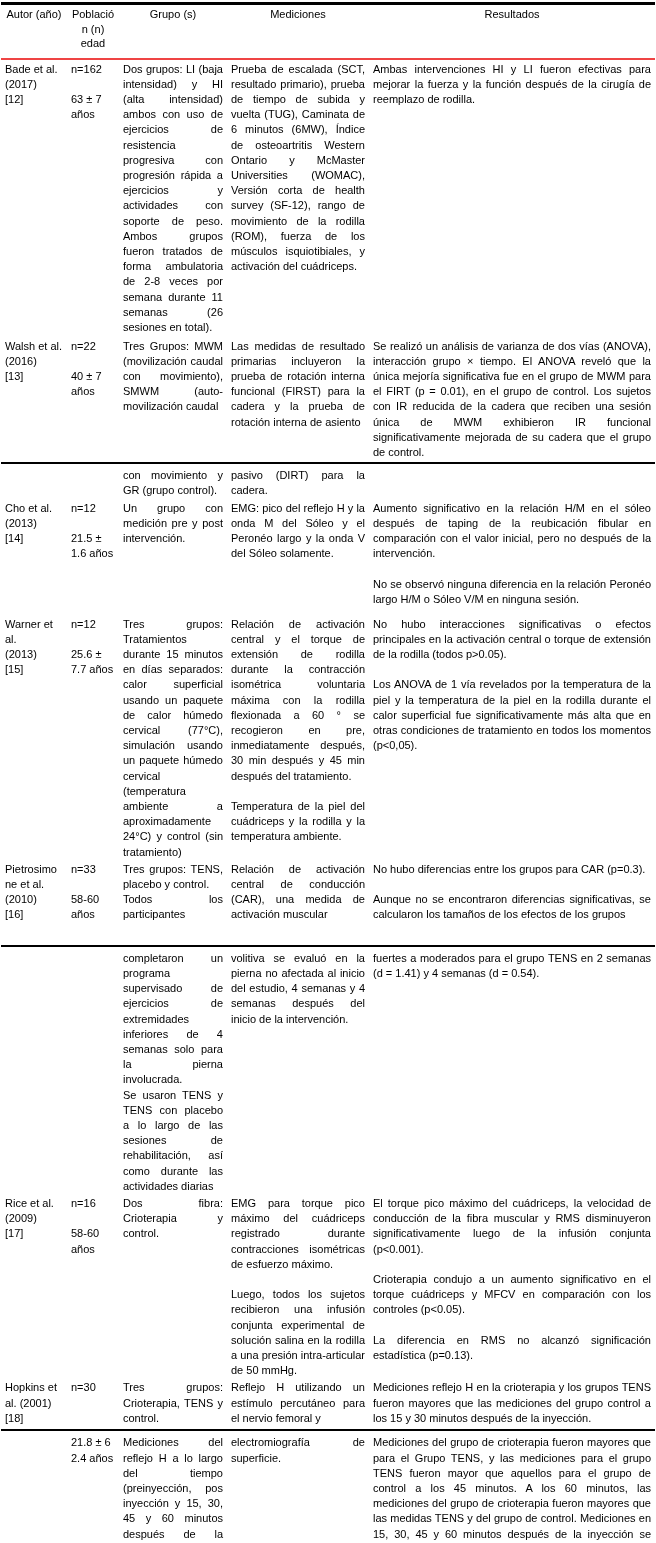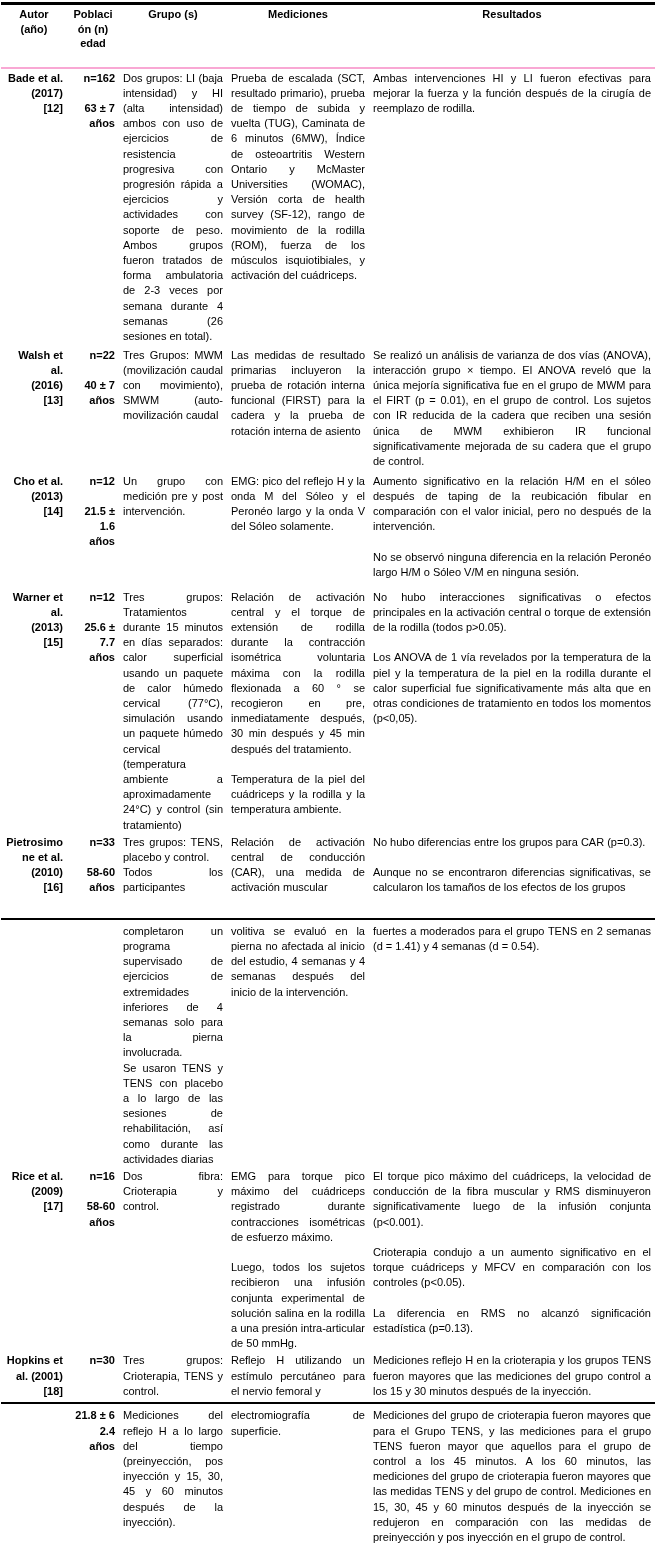--- a/index.html
+++ b/index.html
@@ -35,27 +35,27 @@
   th, td {
     vertical-align: top;
     padding: 2px 4px 0 4px;
     white-space: pre-line;
     overflow-wrap: break-word;
     word-wrap: break-word;
     line-height: 15.2px;
     font-size: 11px;
   }
   th {
-    font-weight: bold;
+    font-weight: normal;
     text-align: center;
-    border-bottom: 2px solid #f9a8d4;
-    padding-bottom: 16px;
+    border-bottom: 2px solid #ef4444;
+    padding-bottom: 7px;
     line-height: 14.5px;
   }
-  td.c-autor, td.c-poblacion { text-align: right; font-weight: bold; }
+  td.c-autor, td.c-poblacion { text-align: left; }
   td.c-grupo, td.c-mediciones, td.c-resultados { text-align: justify; text-justify: inter-word; }
   tr.section-break td { border-top: 2px solid #000; padding-top: 4px; }
   
   tr.h-bade        { height: 278px; }
   tr.h-walsh       { height: 126px; }
   tr.h-walsh-cont  { height: 36px;  }
   tr.h-cho         { height: 116px; }
   tr.h-warner      { height: 232px; margin-top: 36px; }
   tr.h-pietro      { height: 86px;  }
   tr.h-pietro-cont { height: 170px; }
@@ -85,34 +85,41 @@
       </tr>
     </thead>
     <tbody>
       <tr class="h-bade">
         <td class="c-autor">Bade et al.
 (2017)
 [12]</td>
         <td class="c-poblacion">n=162
 
 63 ± 7 años</td>
-        <td class="c-grupo">Dos grupos: LI (baja intensidad) y HI (alta intensidad) ambos con uso de ejercicios de resistencia progresiva con progresión rápida a ejercicios y actividades con soporte de peso. Ambos grupos fueron tratados de forma ambulatoria de 2-3 veces por semana durante 4 semanas (26 sesiones en total).</td>
+        <td class="c-grupo">Dos grupos: LI (baja intensidad) y HI (alta intensidad) ambos con uso de ejercicios de resistencia progresiva con progresión rápida a ejercicios y actividades con soporte de peso. Ambos grupos fueron tratados de forma ambulatoria de 2-8 veces por semana durante 11 semanas (26 sesiones en total).</td>
         <td class="c-mediciones">Prueba de escalada (SCT, resultado primario), prueba de tiempo de subida y vuelta (TUG), Caminata de 6 minutos (6MW), Índice de osteoartritis Western Ontario y McMaster Universities (WOMAC), Versión corta de health survey (SF-12), rango de movimiento de la rodilla (ROM), fuerza de los músculos isquiotibiales, y activación del cuádriceps.</td>
         <td class="c-resultados">Ambas intervenciones HI y LI fueron efectivas para mejorar la fuerza y la función después de la cirugía de reemplazo de rodilla.</td>
       </tr>
       <tr class="h-walsh">
         <td class="c-autor">Walsh et al.
 (2016)
 [13]</td>
         <td class="c-poblacion">n=22
 
 40 ± 7 años</td>
         <td class="c-grupo">Tres Grupos: MWM (movilización caudal con movimiento), SMWM (auto-movilización caudal</td>
         <td class="c-mediciones">Las medidas de resultado primarias incluyeron la prueba de rotación interna funcional (FIRST) para la cadera y la prueba de rotación interna de asiento</td>
         <td class="c-resultados">Se realizó un análisis de varianza de dos vías (ANOVA), interacción grupo × tiempo. El ANOVA reveló que la única mejoría significativa fue en el grupo de MWM para el FIRT (p = 0.01), en el grupo de control. Los sujetos con IR reducida de la cadera que reciben una sesión única de MWM exhibieron IR funcional significativamente mejorada de su cadera que el grupo de control.</td>
+      </tr>
+      <tr class="h-walsh-cont section-break">
+        <td class="c-autor"></td>
+        <td class="c-poblacion"></td>
+        <td class="c-grupo">con movimiento y GR (grupo control).</td>
+        <td class="c-mediciones">pasivo (DIRT) para la cadera.</td>
+        <td class="c-resultados"></td>
       </tr>
       <tr class="h-cho">
         <td class="c-autor">Cho et al.
 (2013)
 [14]</td>
         <td class="c-poblacion">n=12
 
 21.5 ± 1.6 años</td>
         <td class="c-grupo">Un grupo con medición pre y post intervención.</td>
         <td class="c-mediciones">EMG: pico del reflejo H y la onda M del Sóleo y el Peronéo largo y la onda V del Sóleo solamente.</td>

